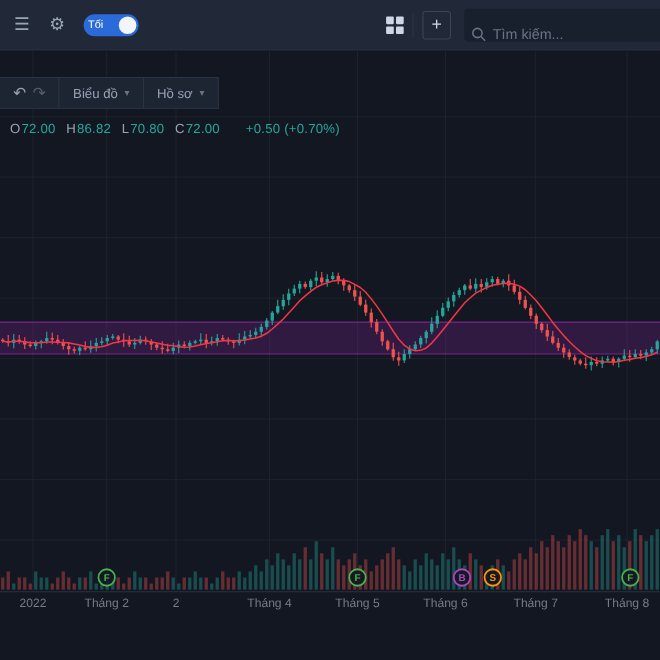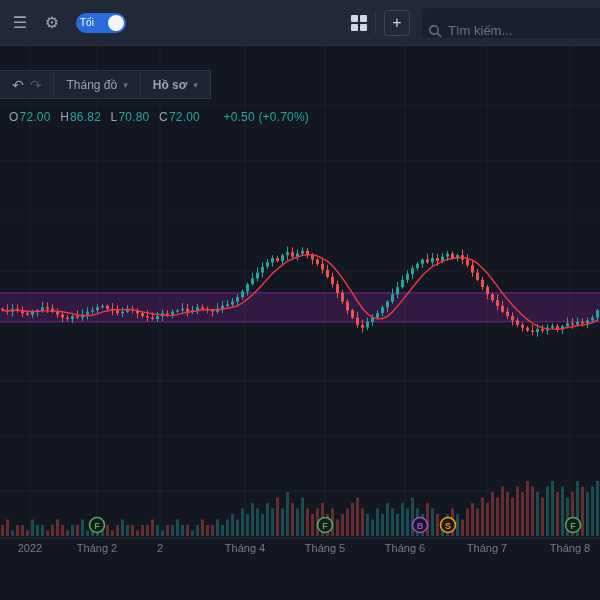--- a/index.html
+++ b/index.html
@@ -32,21 +32,21 @@
   
   .chart-wrap { position:relative; flex:1; background:#131722; }
   #chart { position:absolute; left:0; top:0; width:600px; height:554px; display:block; }
   #chart text { font-family:"Liberation Sans","DejaVu Sans",sans-serif; }
 
   .subtoolbar { position:absolute; top:24px; left:0; height:29px; display:flex; align-items:stretch;
                 background:#1d2533; border:1px solid #2b3447; border-left:none; z-index:3; }
   .subtoolbar .seg { display:flex; align-items:center; padding:0 12px; border-right:1px solid #2b3447;
                      background:none; border-top:none; border-bottom:none; border-left:none;
                      color:#98a1b3; font-size:12px; font-family:inherit; cursor:pointer; gap:6px; }
-  .subtoolbar .seg:last-child { border-right:none;font-weight:bold; }
+  .subtoolbar .seg:last-child { border-right:none; }
   .subtoolbar .arrow { font-size:14px; color:#98a1b3; cursor:pointer; }
   .subtoolbar .arrow.dim { color:#555d6b; }
   .caret { font-size:9px; color:#6b7484; }
 
   .legend { position:absolute; top:64px; left:9px; font-size:12px; z-index:2; letter-spacing:0.2px; }
   .legend .lbl { color:#9aa4b5; margin-left:6px; }
   .legend .lbl:first-child { margin-left:0; }
   .legend .val { color:var(--teal,#26a69a); margin-left:1px; }
   .legend .chg { margin-left:20px; }
 </style>
@@ -492,21 +492,21 @@
           <text x="573" y="482.5" fill="#4caf50" font-size="9" font-weight="bold" text-anchor="middle">F</text>
         </g>
       </svg>
 
     <div class="subtoolbar">
       <div class="seg">
         <span class="arrow">↶</span>
         <span class="arrow dim">↷</span>
       </div>
       <button class="seg">
-        <span>Tháng đồ</span>
+        <span>Biểu đồ</span>
         <span class="caret">▾</span>
       </button>
       <button class="seg">
         <span>Hồ sơ</span>
         <span class="caret">▾</span>
       </button>
     </div>
 
     <div class="legend">
       <span class="lbl">O</span><span class="val">72.00</span>

